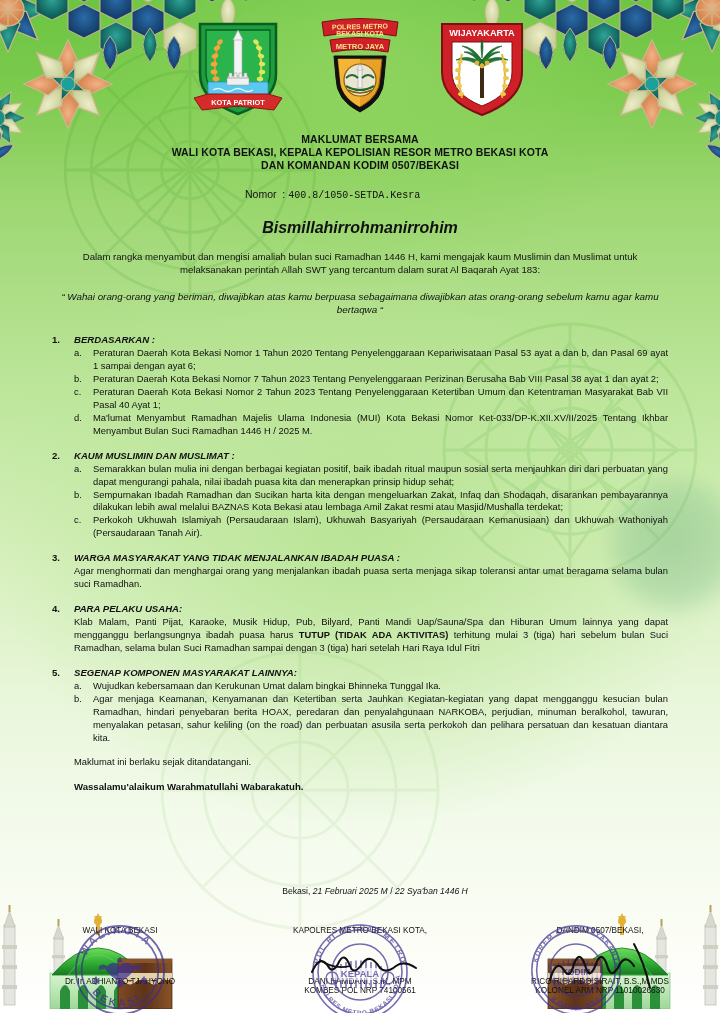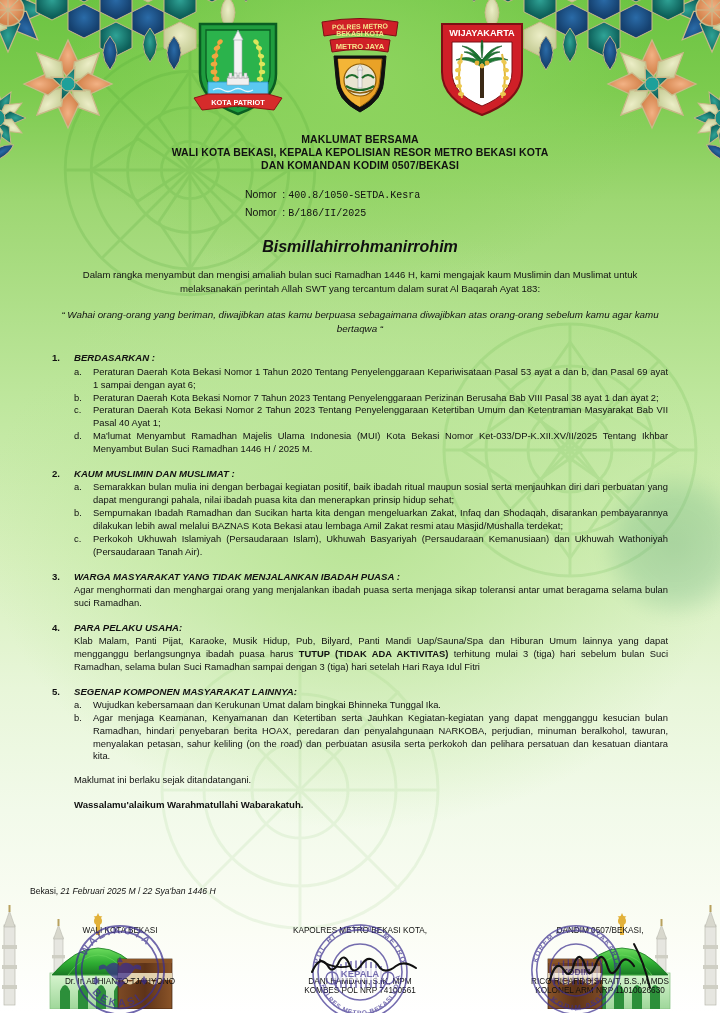--- a/index.html
+++ b/index.html
@@ -49,21 +49,21 @@
   .sec-head{font-weight:bold;font-size:9.6px;line-height:13.2px;margin-bottom:1px;font-style:italic;}
   .sec-para{font-size:9.4px;line-height:12.9px;text-align:justify;}
   .subs{margin-top:1px;}
   .sub{display:flex;margin-bottom:0px;}
   .sub-mark{width:19px;flex:none;font-size:9.4px;line-height:12.9px;}
   .sub-text{flex:1;font-size:9.4px;line-height:12.9px;text-align:justify;}
   .tail{font-size:9.4px;line-height:12.9px;margin-top:10px;}
   .closing{font-weight:bold;font-size:9.6px;line-height:13px;margin-top:11px;}
   
   .sig-area{position:absolute;left:0;top:886px;width:720px;height:127px;}
-  .dateline{text-align:left;font-size:8.6px;color:#111;padding-left:30px;}
+  .dateline{text-align:center;font-size:8.6px;color:#111;padding-left:30px;}
   .dateline .pl{font-family:"Liberation Sans",sans-serif;}
   .dateline .it{font-style:italic;}
   .sig-row{position:absolute;top:40px;left:0;width:720px;display:flex;}
   .sig-col{flex:1;text-align:center;position:relative;}
   .sig-title{font-size:8.2px;color:#111;white-space:nowrap;}
   .sig-name{font-size:8.2px;color:#111;white-space:nowrap;}
   .sig-rank{font-size:8.2px;color:#111;white-space:nowrap;}
   .sig-gap{height:42px;}
   .stamp{position:absolute;left:50%;top:-4px;transform:translateX(-50%);pointer-events:none;}
   .scribble{position:absolute;left:50%;top:14px;transform:translateX(-50%);pointer-events:none;}
@@ -573,21 +573,20 @@
   <div class="content">
 
     <div class="title-block">
       <div class="t-line">MAKLUMAT BERSAMA</div>
       <div class="t-line">WALI KOTA BEKASI, KEPALA KEPOLISIAN RESOR METRO BEKASI KOTA</div>
       <div class="t-line">DAN KOMANDAN KODIM 0507/BEKASI</div>
     </div>
 
     <div class="nomor-block">
       <div class="nomor-row"><span class="lbl">Nomor</span>  <span class="lbl">:</span> <span class="val">400.8/1050-SETDA.Kesra</span></div>
-      <div class="nomor-row"><span class="lbl">Nomor</span>  <span class="lbl">:</span> <span class="val">B/186/II/2025</span></div>
     </div>
 
     <div class="basm">
       <div>Bismillahirrohmanirrohim</div>
     </div>
 
     <div class="intro">Dalam rangka menyambut dan mengisi amaliah bulan suci Ramadhan 1446 H, kami mengajak kaum Muslimin dan Muslimat untuk melaksanakan perintah Allah SWT yang tercantum dalam surat Al Baqarah Ayat 183:</div>
     <div class="ayat">“ Wahai orang-orang yang beriman, diwajibkan atas kamu berpuasa sebagaimana diwajibkan atas orang-orang sebelum kamu agar kamu bertaqwa “</div>
 
     <div class="sections">

